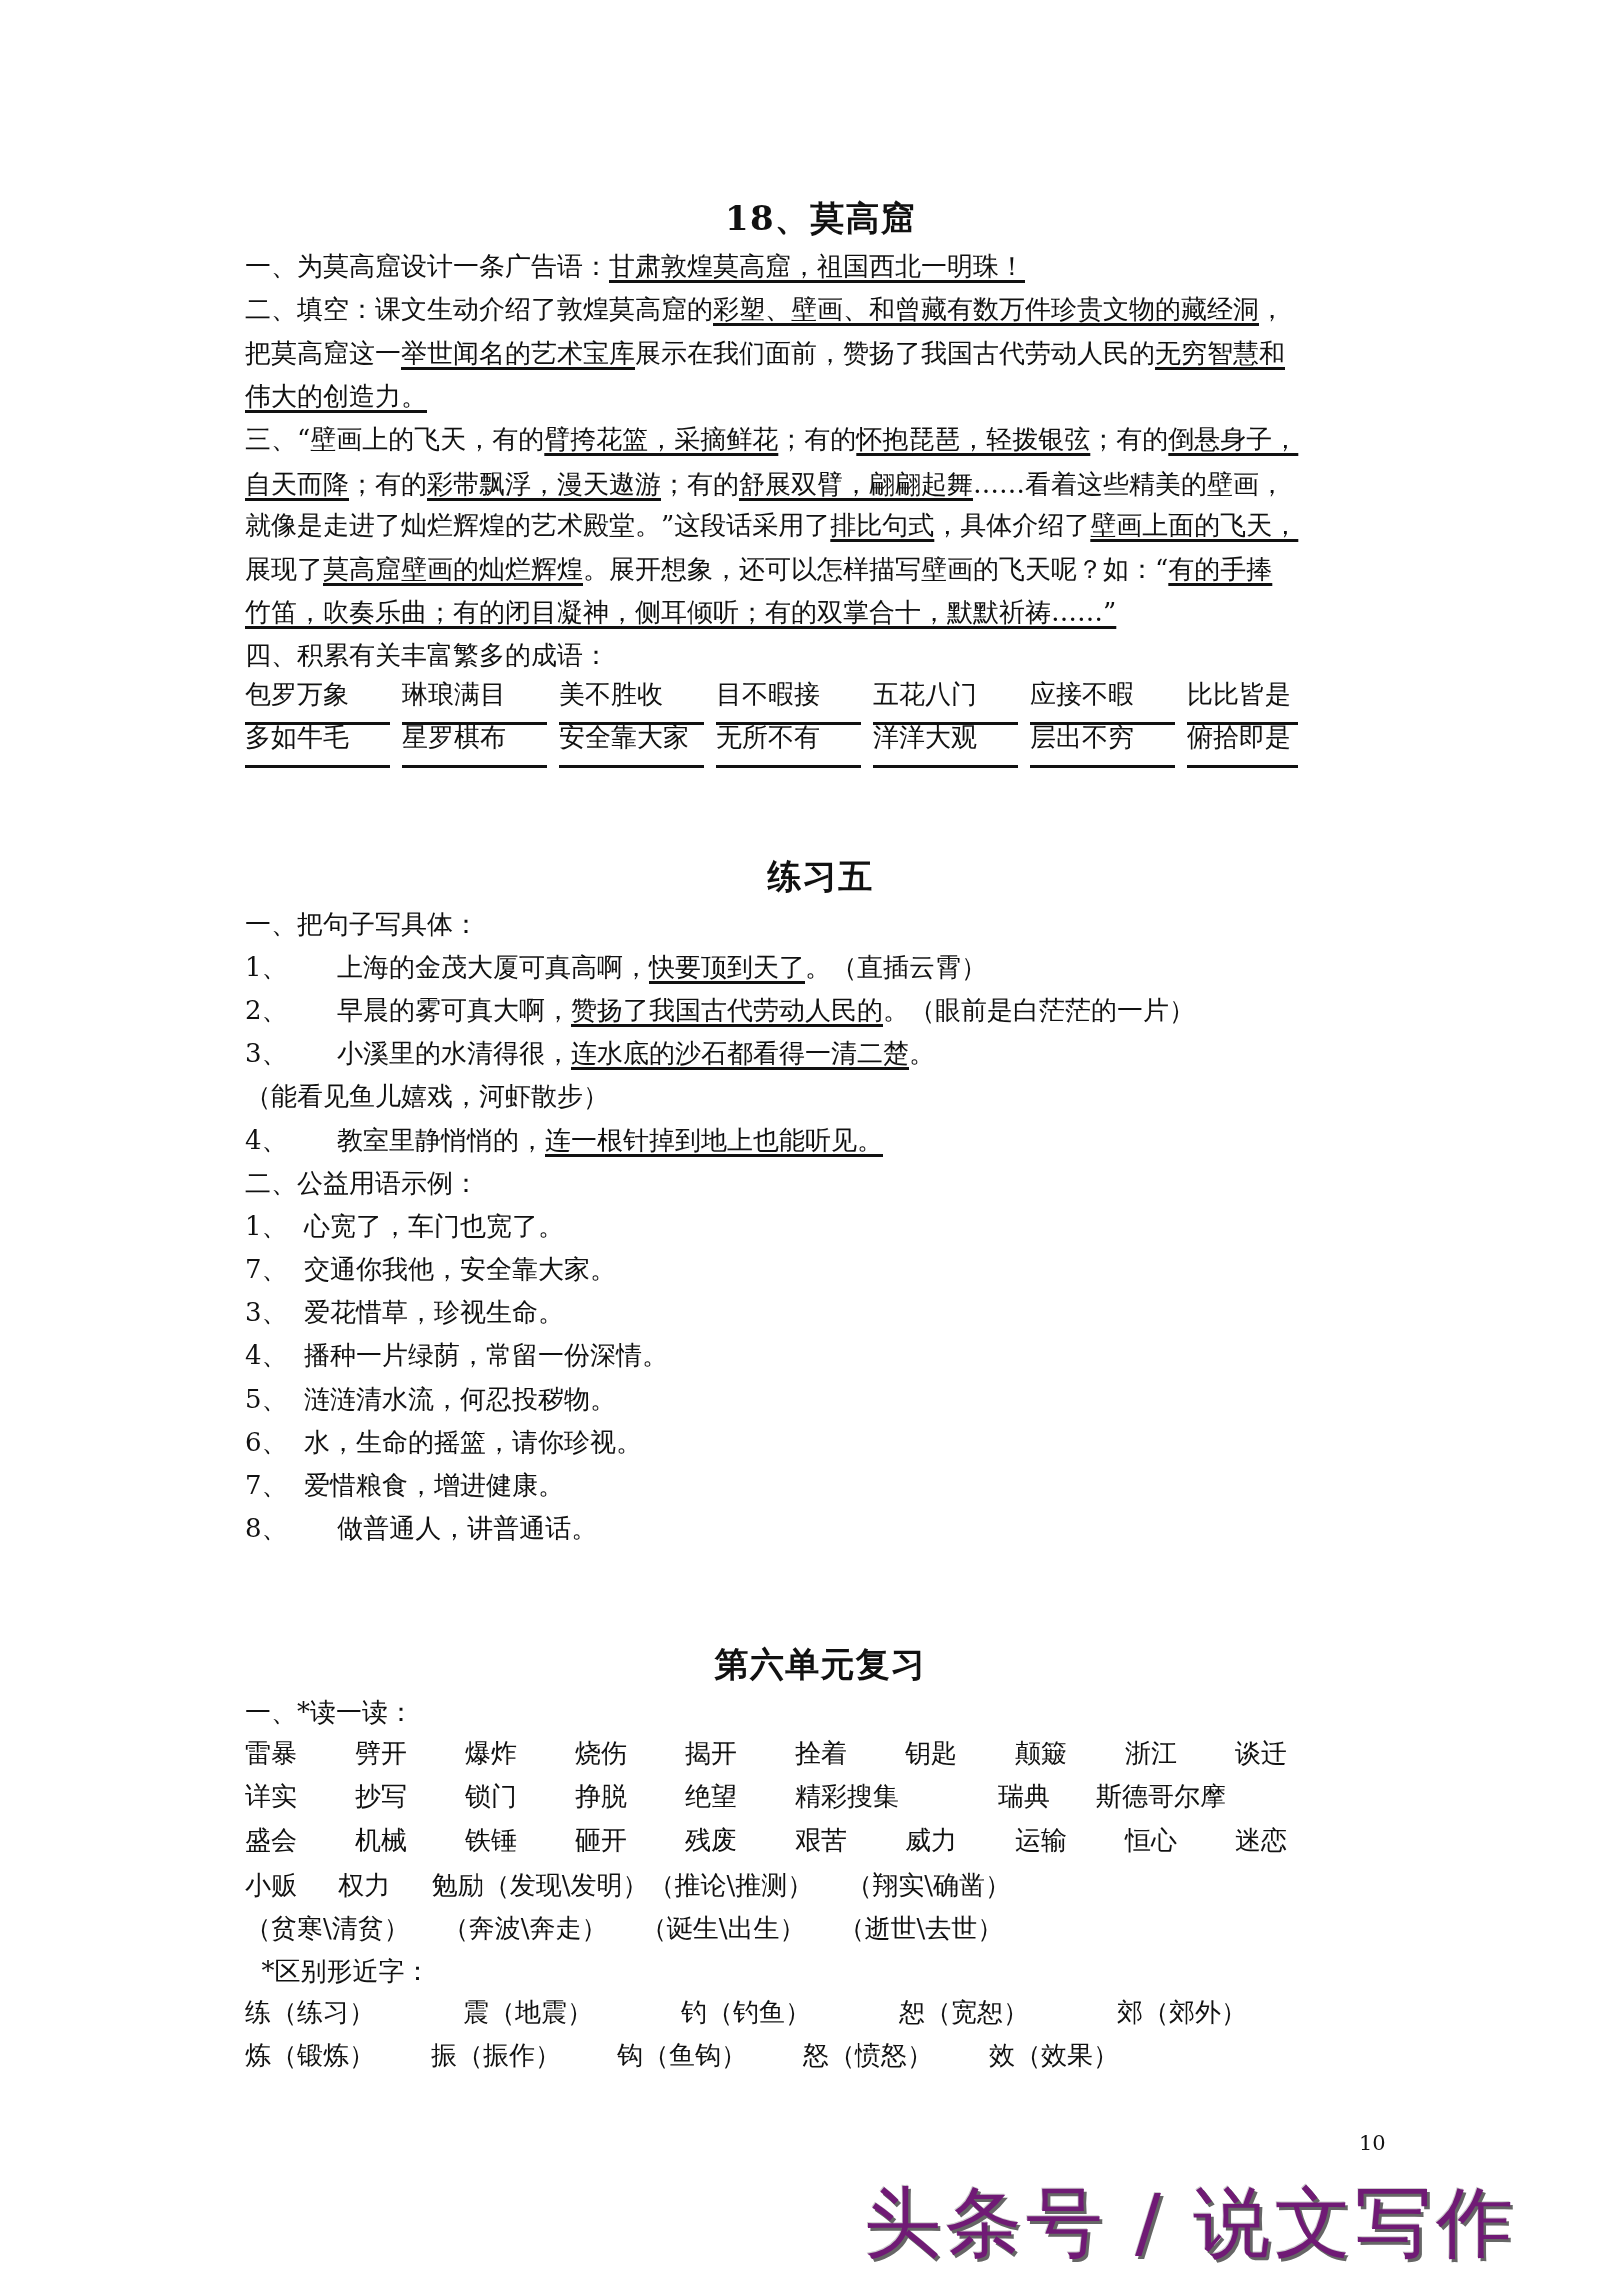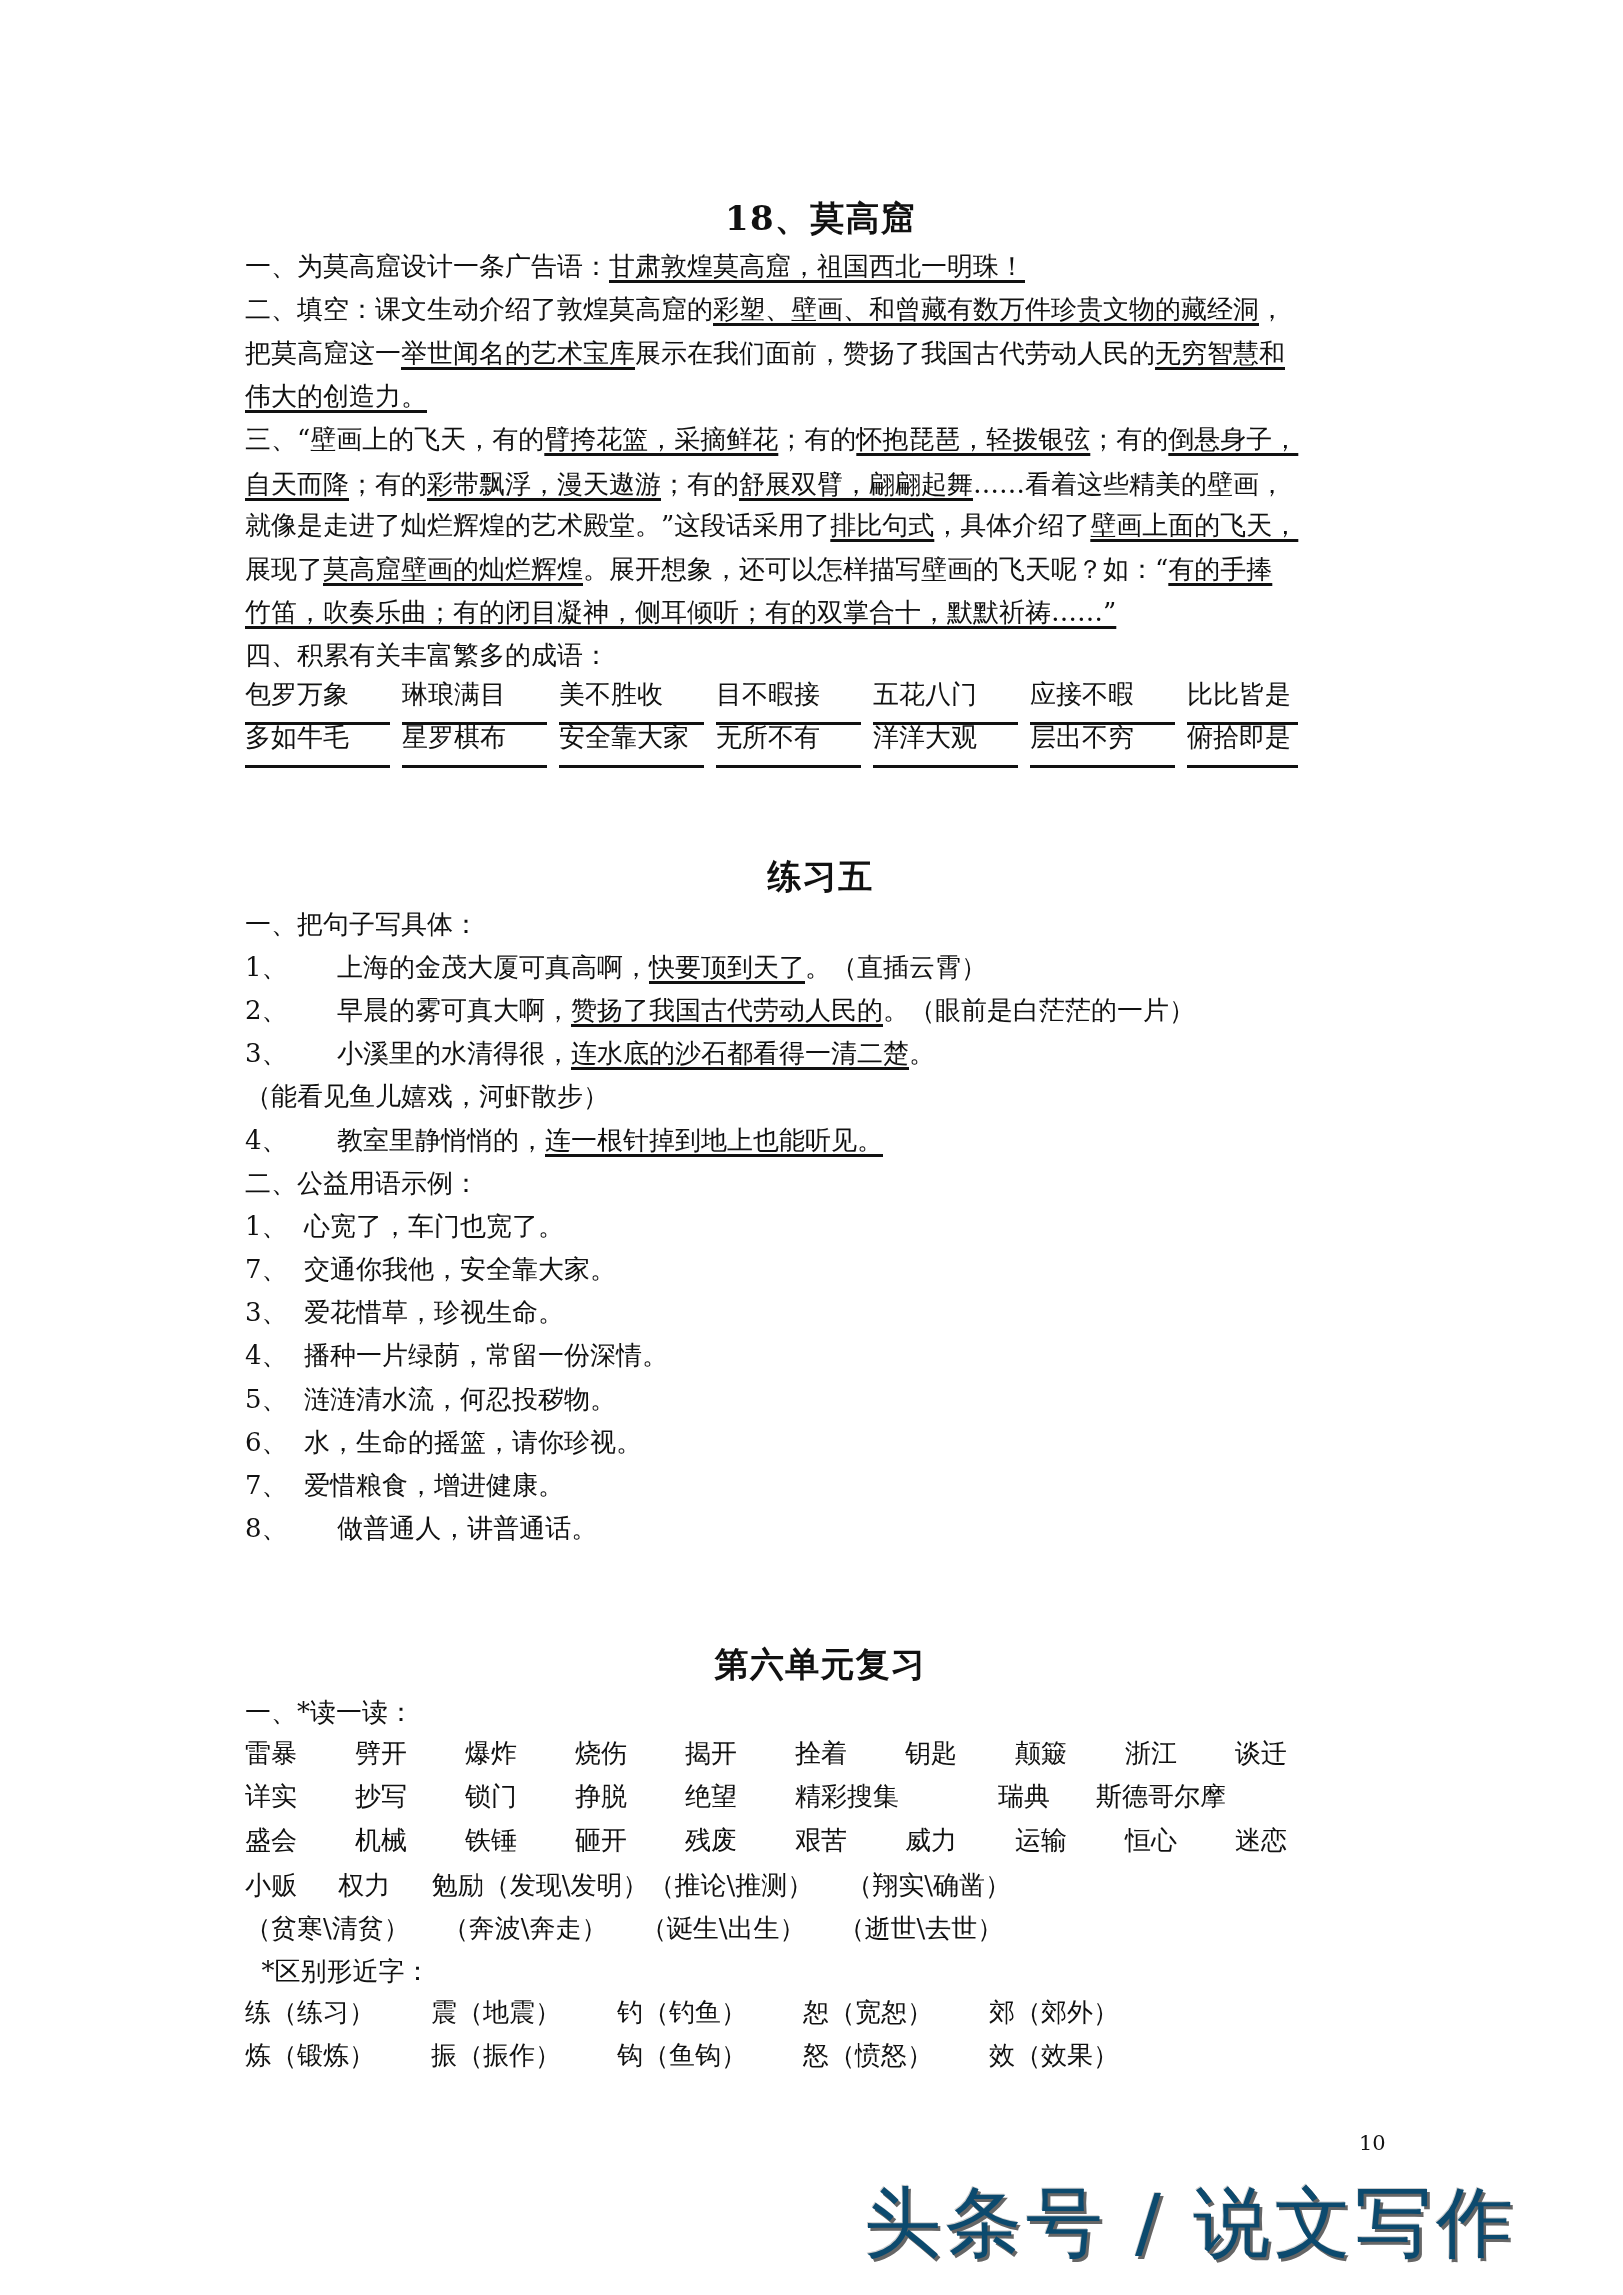--- a/index.html
+++ b/index.html
@@ -20,21 +20,21 @@
   u { text-decoration: underline; text-decoration-thickness: 2.6px; text-underline-offset: 5.2px; }
   .idioms { position: absolute; left: 0; font-size: 26px; display: flex; }
   .idiom { width: 157px; }
   .idiom span { display: inline-block; width: 145px; border-bottom: 3.3px solid #111; padding-bottom: 11px; line-height: 34px; }
   .words { position: absolute; left: 0; font-size: 26px; display: flex; }
   .w { width: 110px; white-space: nowrap; }
   .pagenum { position: absolute; left: 1359px; top: 2131px; font-size: 21px; }
   .watermark {
     position: absolute; left: 864px; top: 2172px; font-size: 77px;
     font-family: "DejaVu Sans", "Liberation Sans", sans-serif;
-    color: #0c4a6e; letter-spacing: 3.9px;
+    color: #701a75; letter-spacing: 3.9px;
     text-shadow: 2.6px 2.6px 0 #666666, -0.7px -0.7px 0 #cccccc;
   }
 </style>
 </head>
 <body>
 
 <div class="page">
 
   <div class="title" style="top:196px;">18、莫高窟</div>
 
@@ -150,21 +150,21 @@
       <span class="w">艰苦</span>
       <span class="w">威力</span>
       <span class="w">运输</span>
       <span class="w">恒心</span>
       <span class="w">迷恋</span>
   </div>
   <div class="line" style="top:1866px;white-space:pre;">小贩     权力     勉励（发现\发明）（推论\推测）    （翔实\确凿）</div>
   <div class="line" style="top:1909px;white-space:pre;">（贫寒\清贫）    （奔波\奔走）    （诞生\出生）    （逝世\去世）</div>
 
   <div class="line" style="top:1952px;white-space:pre;">  *区别形近字：</div>
-  <div class="words" style="top:1995px;">
+  <div class="words" style="top:1995px;gap:32px;">
     <span class="w" style="width:186px">练（练习）</span>
       <span class="w" style="width:186px">震（地震）</span>
       <span class="w" style="width:186px">钓（钓鱼）</span>
       <span class="w" style="width:186px">恕（宽恕）</span>
       <span class="w" style="width:186px">郊（郊外）</span>
   </div>
   <div class="words" style="top:2038px;">
     <span class="w" style="width:186px">炼（锻炼）</span>
       <span class="w" style="width:186px">振（振作）</span>
       <span class="w" style="width:186px">钩（鱼钩）</span>

